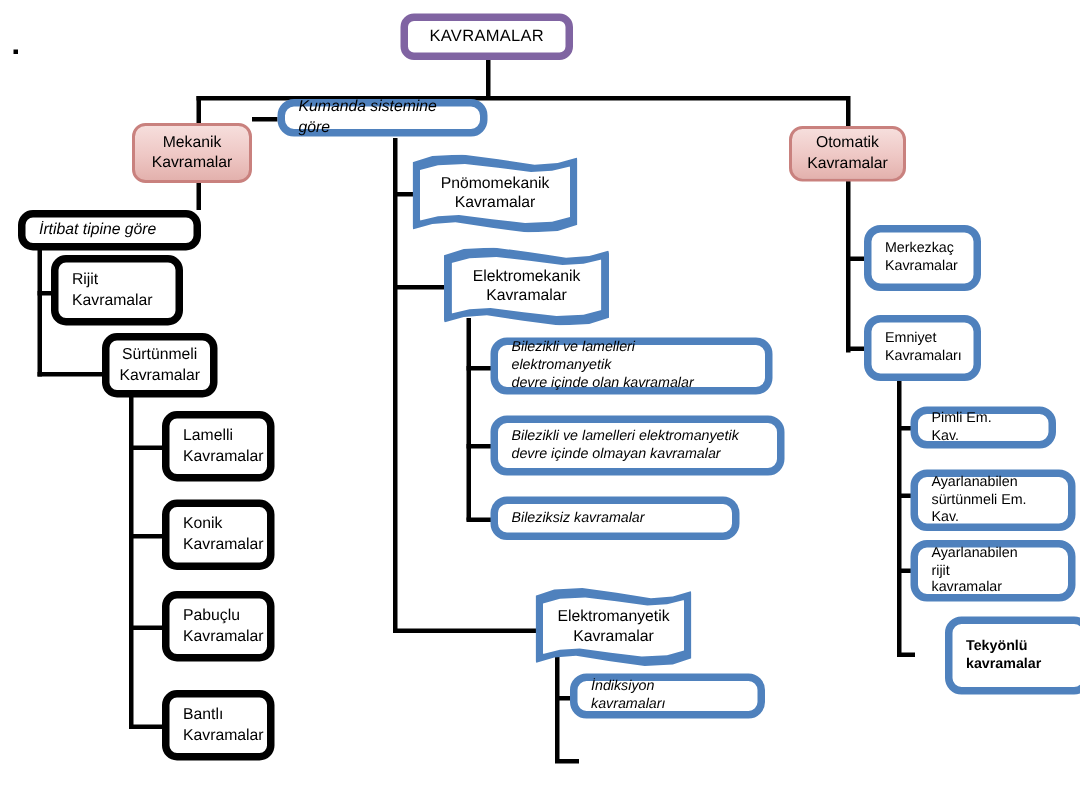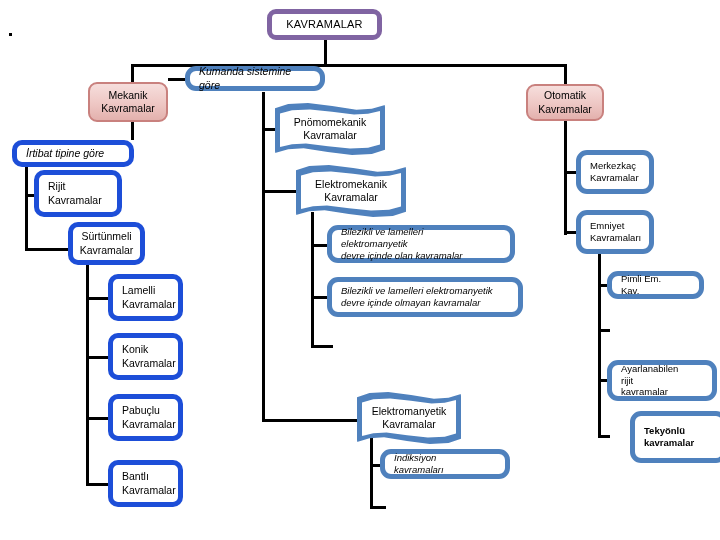--- a/index.html
+++ b/index.html
@@ -39,21 +39,21 @@
   }
   
   .style-pink{
     border:2px solid #c9817e;
     border-radius:9px;
     background:linear-gradient(180deg,#f6dedc 0%,#eec7c4 55%,#e3b1ad 100%);
     font-size:10.5px;
   }
   
   .style-red{
-    border:5px solid #1d4ed8;
+    border:5px solid #000000;
     border-radius:10px;
     background:#ffffff;
     font-size:10.5px;
   }
   
   .style-blue{
     border:5px solid #4f81bd;
     border-radius:11px;
     background:#ffffff;
     font-size:10.5px;
@@ -236,20 +236,23 @@
     </span>
   </div>
 
   <div class="node style-blue leftalign italic small" style="left:327px;top:277px;width:196px;height:40px;">
     <span class="txt">
       <span>Bilezikli ve lamelleri elektromanyetik</span><br>
       <span>devre içinde olmayan kavramalar</span>
     </span>
   </div>
 
+  <div class="node style-blue leftalign italic small" style="left:327px;top:331px;width:166px;height:29px;">
+    <span class="txt">Bileziksiz kavramalar</span>
+  </div>
 
   <div class="node style-wave" style="left:357px;top:392px;width:104px;height:52px;">
     <span class="inner">
       <span class="txt">
         <span>Elektromanyetik</span><br>
         <span>Kavramalar</span>
       </span>
     </span>
   </div>
 
@@ -269,20 +272,26 @@
     <span class="txt">Pimli Em. Kav.</span>
   </div>
 
   <div class="node style-blue leftalign small" style="left:576px;top:210px;width:78px;height:44px;">
     <span class="txt">
       <span>Emniyet</span><br>
       <span>Kavramaları</span>
     </span>
   </div>
 
+  <div class="node style-blue leftalign small" style="left:607px;top:313px;width:110px;height:41px;">
+    <span class="txt">
+      <span>Ayarlanabilen</span><br>
+      <span>sürtünmeli Em. Kav.</span>
+    </span>
+  </div>
 
   <div class="node style-blue leftalign small" style="left:607px;top:360px;width:110px;height:41px;">
     <span class="txt">
       <span>Ayarlanabilen rijit</span><br>
       <span>kavramalar</span>
     </span>
   </div>
 
   <div class="node style-blue leftalign small" style="left:630px;top:411px;width:97px;height:52px;font-weight:bold;">
     <span class="txt">

